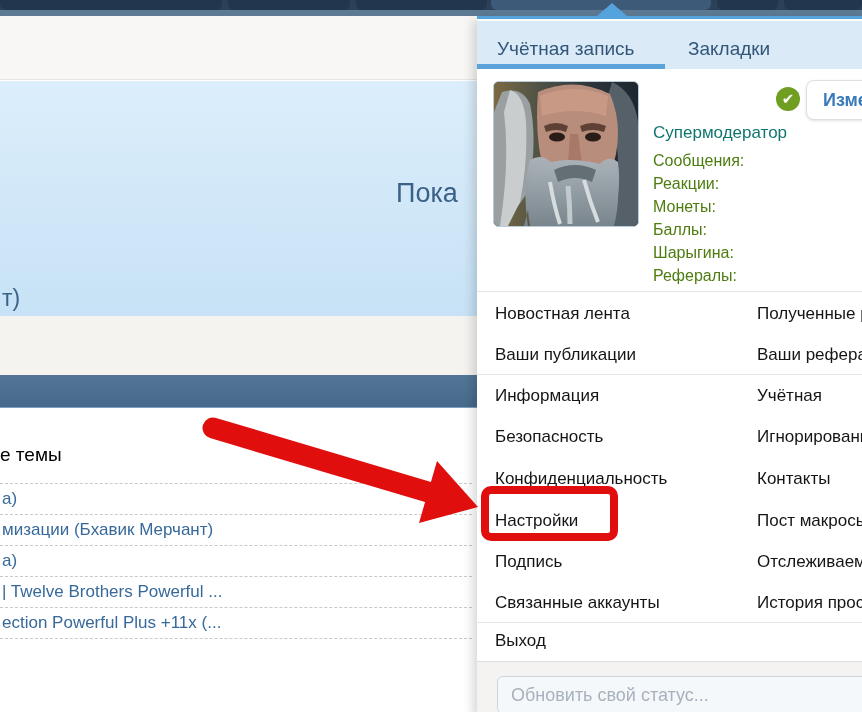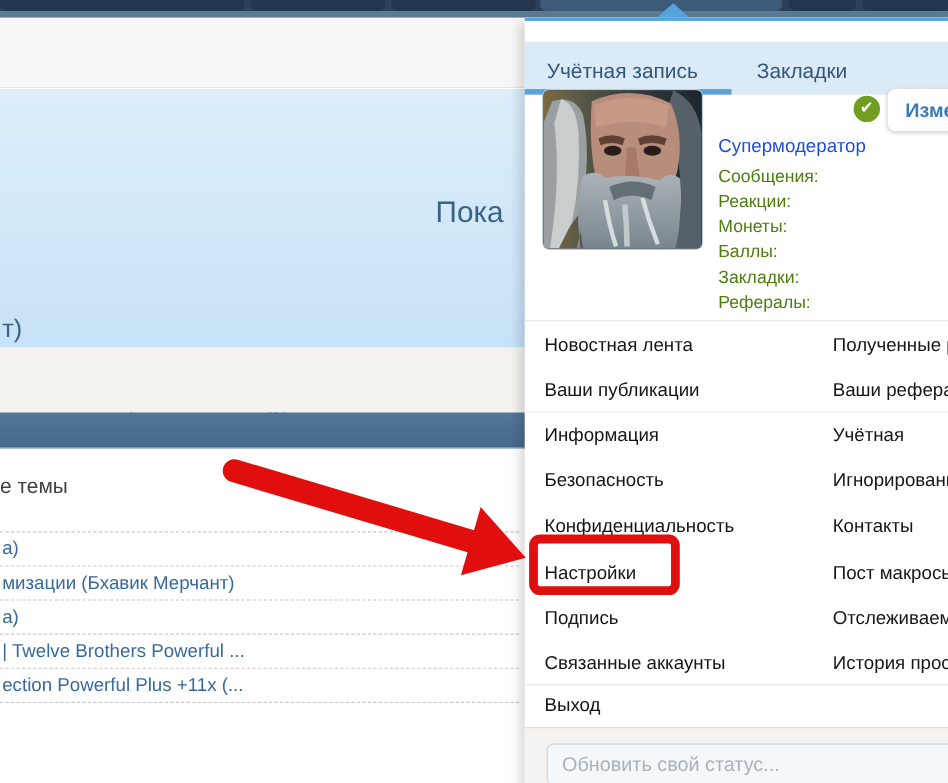--- a/index.html
+++ b/index.html
@@ -23,40 +23,40 @@
   .pg-hr{position:absolute;left:0;top:79px;width:862px;height:0;border-top:1px solid #e4e4e4;z-index:1;}
   .pg-banner{position:absolute;left:0;top:81px;width:862px;height:235px;z-index:1;
     background:linear-gradient(#dceefb,#c7e2f6);}
   .banner-frag{position:absolute;left:2px;top:204px;font-size:23px;color:#3c6286;}
   .banner-link{position:absolute;left:3px;top:270px;font-size:24px;color:#35688f;text-decoration:none;}
   .banner-right{position:absolute;left:396px;top:97px;font-size:27px;color:#3c6186;}
   .pg-offwhite{position:absolute;left:0;top:316px;width:862px;height:59px;background:#f5f3f0;z-index:1;}
   .pg-steelbar{position:absolute;left:0;top:375px;width:862px;height:32px;z-index:1;
     background:linear-gradient(#537697,#47698b);border-bottom:1px solid #7da1bf;}
   .pg-main{position:absolute;left:0;top:408px;width:862px;height:304px;background:#ffffff;z-index:1;}
-  .pg-heading{position:absolute;left:0px;top:432px;font-size:19px;color:#404040;z-index:1;}
+  .pg-heading{position:absolute;left:0px;top:444px;font-size:19px;color:#000000;z-index:1;}
   .topic-list{position:absolute;left:0;top:483px;width:472px;z-index:1;border-top:1px dashed #c9c9c9;}
   .topic-item{height:30px;line-height:30px;border-bottom:1px dashed #c9c9c9;
     font-size:17px;color:#37699b;white-space:nowrap;overflow:hidden;padding-left:2px;cursor:pointer;}
   
   .popup{position:absolute;left:477px;top:16px;width:385px;height:696px;background:#fff;
     border-top:3px solid #55a3dc;box-shadow:-4px 4px 10px rgba(0,0,0,.16);z-index:5;}
-  .tabstrip{position:absolute;left:0;top:19px;width:385px;height:48px;background:#dbeaf7;}
+  .tabstrip{position:absolute;left:0;top:2px;width:385px;height:48px;background:#dbeaf7;}
   .tab-label{position:absolute;top:17px;font-size:19px;color:#33577b;cursor:pointer;white-space:nowrap;}
   .tab-underline{position:absolute;left:0;top:43px;width:188px;height:5px;background:#5aa2d8;}
   .avatar{position:absolute;left:16px;top:62px;width:144px;height:144px;border:1px solid #b9cbdb;
     border-radius:6px;overflow:hidden;background:#333;cursor:pointer;}
   .u-name{position:absolute;left:176px;top:66px;font-size:21px;font-weight:bold;color:#6f9e21;white-space:nowrap;cursor:pointer;}
   .u-badge{position:absolute;left:299px;top:68px;width:24px;height:24px;border-radius:50%;
     background:#6f9e21;color:#fff;font-size:15px;font-weight:bold;text-align:center;line-height:24px;}
   .edit-btn{position:absolute;left:329px;top:61px;height:38px;min-width:90px;background:#fff;
     border:1px solid #dcdfe3;border-radius:8px;box-shadow:0 1px 3px rgba(0,0,0,.12);
     font-size:18px;font-weight:bold;color:#3a7ab8;line-height:38px;padding:0 16px;
     white-space:nowrap;cursor:pointer;}
-  .u-role{position:absolute;left:176px;top:104px;font-size:17px;color:#1d4ed8;}
+  .u-role{position:absolute;left:176px;top:104px;font-size:17px;color:#0f766e;}
   .u-stats{position:absolute;left:176px;top:130px;}
   .u-stat{font-size:16px;color:#4d7c0f;height:23px;line-height:23px;}
   .pp-divider{position:absolute;left:0;width:385px;height:0;border-top:1px solid #e6e6e6;}
   .menu-item{position:absolute;font-size:17px;color:#151515;white-space:nowrap;cursor:pointer;height:20px;line-height:20px;text-align:right;}
   .menu-item.col-l{left:18px;}
   .menu-item.col-r{left:280px;}
   .footer{position:absolute;left:0;top:642px;width:385px;height:70px;background:#f4f3f2;border-top:1px solid #dddddd;}
   .status-input{position:absolute;left:20px;top:14px;width:390px;height:38px;box-sizing:border-box;
     background:#f5f8fb;border:1px solid #ccd6de;border-radius:6px;font-size:18px;color:#444;
     padding:0 13px;font-family:"Liberation Sans","DejaVu Sans",sans-serif;outline:none;}
@@ -147,21 +147,21 @@
 
   <span class="u-badge">✔</span>
   <div class="edit-btn">Изменить</div>
   <div class="u-role">Супермодератор</div>
 
   <div class="u-stats">
     <div class="u-stat">Сообщения:</div>
     <div class="u-stat">Реакции:</div>
     <div class="u-stat">Монеты:</div>
     <div class="u-stat">Баллы:</div>
-    <div class="u-stat">Закладки:</div>
+    <div class="u-stat">Шарыгина:</div>
     <div class="u-stat">Рефералы:</div>
   </div>
 
   <div class="pp-divider" style="top:272px"></div>
 
   <div class="menu-item col-l" style="top:285px">Новостная лента</div>
   <div class="menu-item col-r" style="top:285px">Полученные реакции</div>
   <div class="menu-item col-l" style="top:326px">Ваши публикации</div>
   <div class="menu-item col-r" style="top:326px">Ваши рефералы</div>
 

